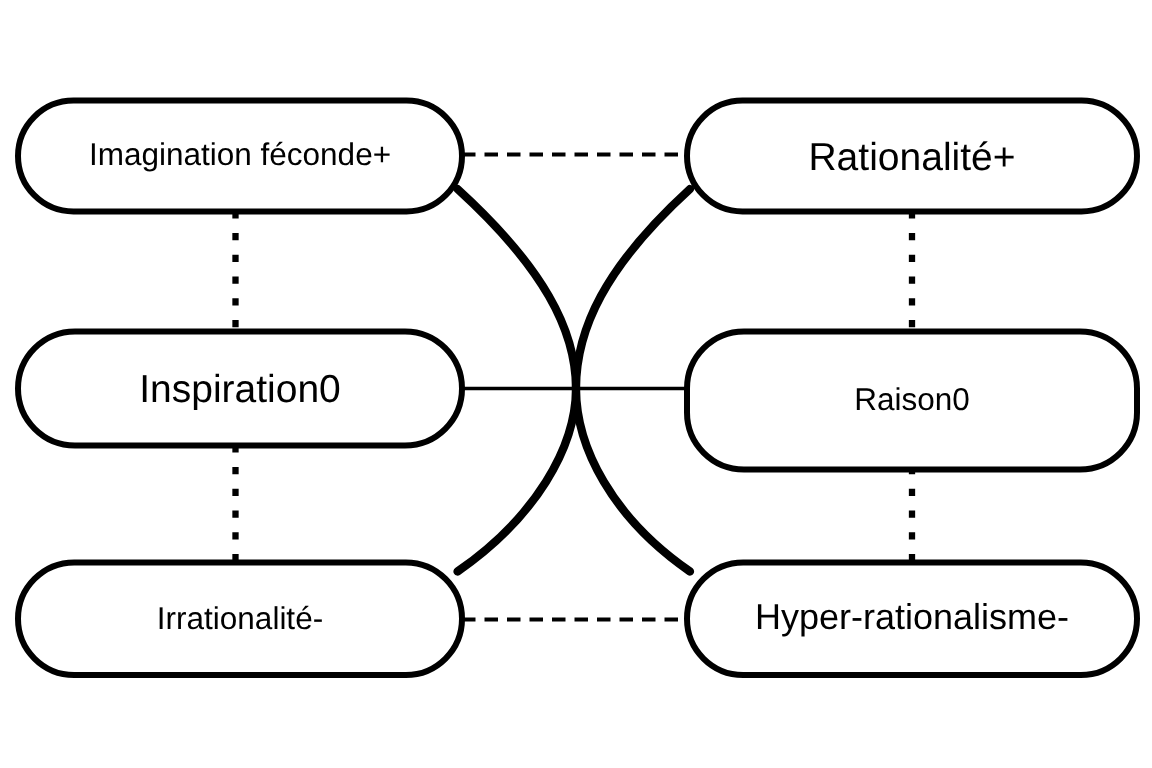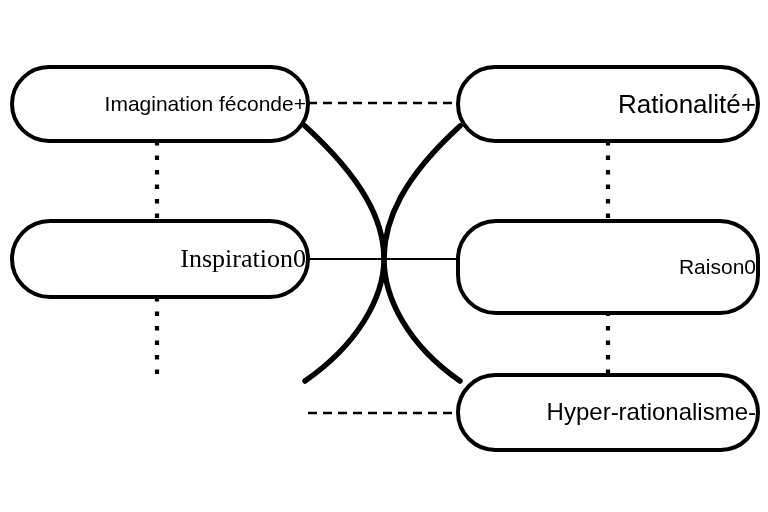--- a/index.html
+++ b/index.html
@@ -26,21 +26,21 @@
     width: 768px;
     height: 512px;
   }
   .node {
     position: absolute;
     box-sizing: border-box;
     background: #ffffff;
     border: 4px solid #000000;
     display: flex;
     align-items: center;
-    justify-content: flex-end;
+    justify-content: center;
     text-align: center;
     color: #000000;
     z-index: 2;
   }
   .node-label {
     display: block;
     line-height: 1.1;
     white-space: nowrap;
   }
 </style>
@@ -62,26 +62,29 @@
   </svg>
 
   <div class="node" style="left: 10px; top: 65px; width: 300px; height: 78px; border-radius: 39px; font-size: 21px; border-color: rgb(0, 0, 0);">
     <span class="node-label">Imagination féconde+</span>
   </div>
 
   <div class="node" style="left: 456px; top: 65px; width: 304px; height: 78px; border-radius: 39px; font-size: 26px; border-color: rgb(0, 0, 0);">
     <span class="node-label">Rationalité+</span>
   </div>
 
-  <div class="node" style="left: 10px; top: 219px; width: 300px; height: 80px; border-radius: 40px; font-size: 26px; border-color: rgb(0, 0, 0); font-family: Liberation Serif, serif;">
+  <div class="node" style="left: 10px; top: 219px; width: 300px; height: 80px; border-radius: 40px; font-size: 26px; border-color: rgb(0, 0, 0);">
     <span class="node-label">Inspiration0</span>
   </div>
 
   <div class="node" style="left: 456px; top: 219px; width: 304px; height: 96px; border-radius: 40px; font-size: 21px; border-color: rgb(0, 0, 0);">
     <span class="node-label">Raison0</span>
   </div>
 
+  <div class="node" style="left: 10px; top: 373px; width: 300px; height: 79px; border-radius: 39.5px; font-size: 21px; border-color: rgb(0, 0, 0);">
+    <span class="node-label">Irrationalité-</span>
+  </div>
 
   <div class="node" style="left: 456px; top: 373px; width: 304px; height: 79px; border-radius: 39.5px; font-size: 24px; border-color: rgb(0, 0, 0);">
     <span class="node-label">Hyper-rationalisme-</span>
   </div>
 
 </div>
 
 </body></html>

